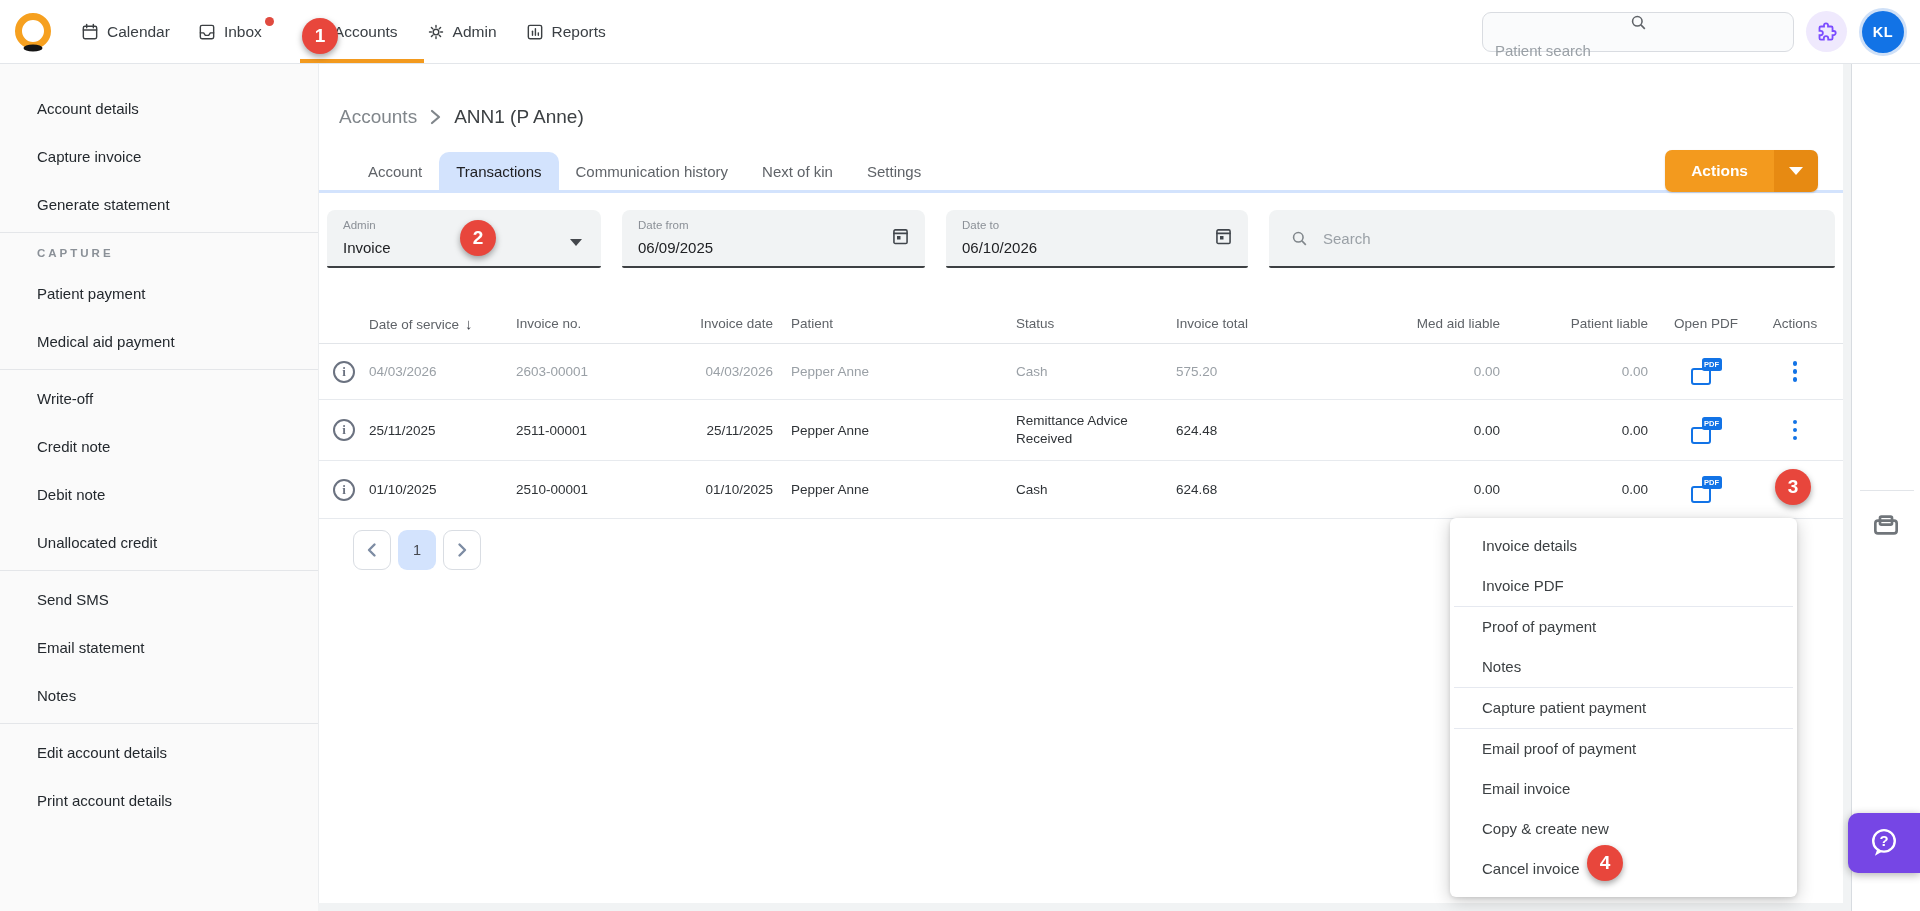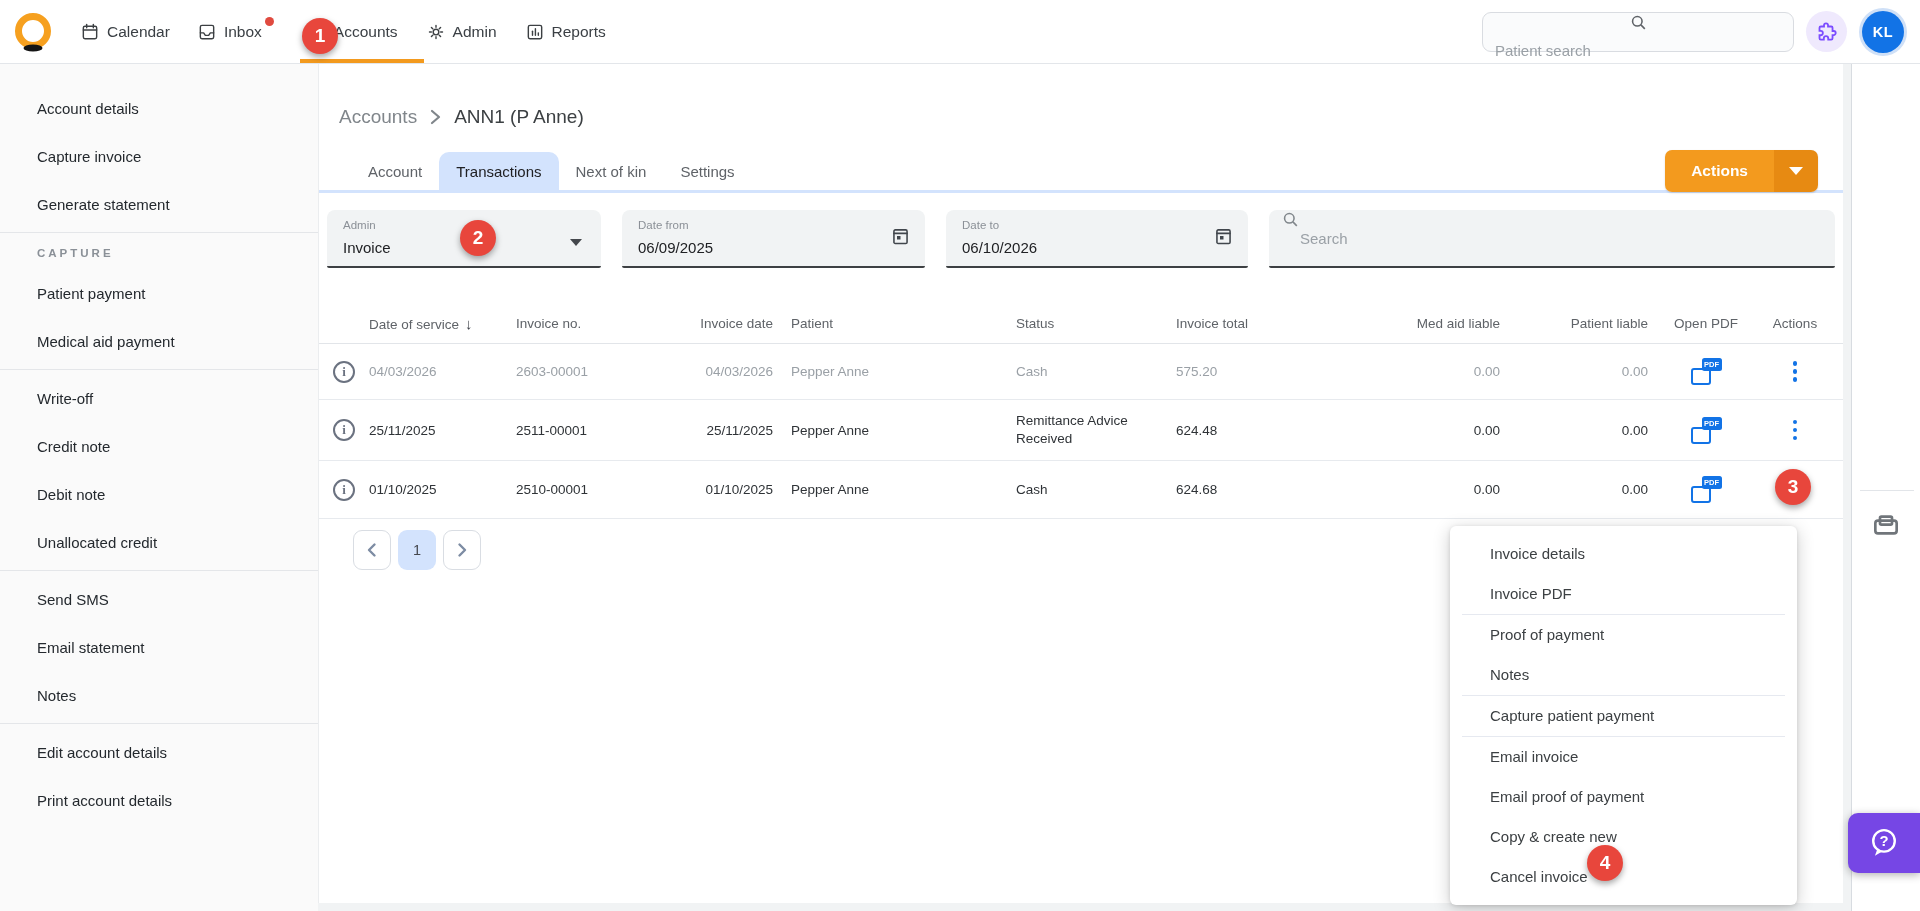--- a/index.html
+++ b/index.html
@@ -48,21 +48,21 @@
   .tab{display:flex;align-items:center;padding:0 17px;font-size:15px;color:#5f6368;cursor:pointer;white-space:nowrap;}
   .tab.active{background:var(--light-blue);border-radius:10px 10px 0 0;color:#202124;}
   .actions-btn{position:absolute;right:25px;top:86px;height:42px;display:flex;border-radius:7px;overflow:hidden;cursor:pointer;border:none;padding:0;box-shadow:0 1px 2px rgba(0,0,0,.15);}
   .actions-main{background:var(--accent);color:#fff;font-size:15.5px;font-weight:bold;display:flex;align-items:center;padding:0 26px;}
   .actions-caret{background:var(--accent-dark);width:44px;display:flex;align-items:center;justify-content:center;}
   .caret-down{width:0;height:0;border-left:7px solid transparent;border-right:7px solid transparent;border-top:8px solid #fff;}
 
   
   .filters{position:absolute;left:8px;top:146px;right:8px;height:58px;display:flex;gap:21px;}
   .field{position:relative;background:var(--field-bg);border-radius:8px 8px 2px 2px;border-bottom:2px solid #3d4043;height:58px;cursor:pointer;}
-  .f-type{width:274px;} .f-from{width:303px;} .f-to{width:302px;} .f-search{flex:1;display:flex;padding:0 12px;}
+  .f-type{width:274px;} .f-from{width:303px;} .f-to{width:302px;} .f-search{flex:1;display:flex;align-items:center;padding:0 21px;gap:14px;}
   .field .flabel{position:absolute;left:16px;top:9px;font-size:11.5px;color:#8b9097;}
   .field .fvalue{position:absolute;left:16px;bottom:10px;font-size:15px;color:#202124;}
   .field .fcaret{position:absolute;right:19px;bottom:20px;width:0;height:0;border-left:6px solid transparent;border-right:6px solid transparent;border-top:7px solid #44474c;}
   .field .fcal{position:absolute;right:14px;bottom:15px;}
   .fcal svg{stroke:#41464c;stroke-width:1.8;fill:none;stroke-linecap:round;}
   .f-search svg{stroke:#80868b;stroke-width:2;fill:none;flex:none;}
   .f-search input{border:none;outline:none;background:transparent;font-size:15px;color:#3c4043;width:100%;}
   .f-search input::placeholder{color:#9aa0a6;}
 
   
@@ -93,21 +93,21 @@
 
   
   .rail{position:absolute;left:1851px;top:64px;width:69px;height:847px;background:#fff;border-left:1px solid #d8dce1;}
   .rail-div{position:absolute;left:8px;right:6px;top:426px;height:1px;background:#e2e5e9;}
   .rail-tray{position:absolute;left:50%;transform:translateX(-50%);top:444px;cursor:pointer;}
   .rail-tray svg{stroke:#70757a;stroke-width:2;fill:none;stroke-linejoin:round;}
 
   .help-btn{position:absolute;left:1848px;top:813px;width:72px;height:60px;background:var(--purple);border:none;border-radius:10px 0 0 10px;display:flex;align-items:center;justify-content:center;cursor:pointer;box-shadow:0 2px 8px rgba(0,0,0,.3);z-index:60;}
 
   
-  .menu{position:absolute;left:1450px;top:518px;width:347px;background:#fff;border-radius:6px;box-shadow:0 4px 18px rgba(0,0,0,.2),0 1px 4px rgba(0,0,0,.12);padding:8px 12px;z-index:50;margin-top:8px;}
+  .menu{position:absolute;left:1450px;top:518px;width:347px;background:#fff;border-radius:6px;box-shadow:0 4px 18px rgba(0,0,0,.2),0 1px 4px rgba(0,0,0,.12);padding:8px 4px;z-index:50;}
   .menu-item{height:40px;line-height:40px;padding:0 28px;font-size:15px;color:#3c4043;cursor:pointer;white-space:nowrap;}
   .menu-div{height:1px;background:#e6e9f0;}
 
   
   .ann{position:absolute;width:36px;height:36px;border-radius:50%;background:var(--badge-red);color:#fff;font-size:19px;font-weight:bold;display:flex;align-items:center;justify-content:center;box-shadow:0 3px 6px rgba(0,0,0,.35);z-index:100;}
   .ann1{left:302px;top:18px;} .ann2{left:460px;top:220px;} .ann3{left:1775px;top:469px;} .ann4{left:1587px;top:845px;}
 </style>
 </head>
 <body>
 
@@ -206,20 +206,21 @@
       <span class="crumb-root">Accounts</span>
       <svg class="crumb-sep" width="13" height="18" viewBox="0 0 13 18">
           <path d="M3 3l7 6-7 6"></path>
         </svg>
       <span class="crumb-cur">ANN1 (P Anne)</span>
     </div>
 
     <div class="tabs">
       <div class="tab">Account</div>
       <div class="tab active">Transactions</div>
+      <div class="tab">Communication history</div>
       <div class="tab">Next of kin</div>
       <div class="tab">Settings</div>
     </div>
 
     <button class="actions-btn">
       <span class="actions-main">Actions</span>
       <span class="actions-caret">
           <span class="caret-down"></span>
         </span>
     </button>
@@ -396,22 +397,22 @@
 
   <div class="menu">
     <div class="menu-item">Invoice details</div>
     <div class="menu-item">Invoice PDF</div>
     <div class="menu-div"></div>
     <div class="menu-item">Proof of payment</div>
     <div class="menu-item">Notes</div>
     <div class="menu-div"></div>
     <div class="menu-item">Capture patient payment</div>
     <div class="menu-div"></div>
+    <div class="menu-item">Email proof of payment</div>
     <div class="menu-item">Email invoice</div>
-    <div class="menu-item">Email proof of payment</div>
     <div class="menu-item">Copy &amp; create new</div>
     <div class="menu-item">Cancel invoice</div>
   </div>
 
   <div class="ann ann1">1</div>
   <div class="ann ann2">2</div>
   <div class="ann ann3">3</div>
   <div class="ann ann4">4</div>
 
 </div>

